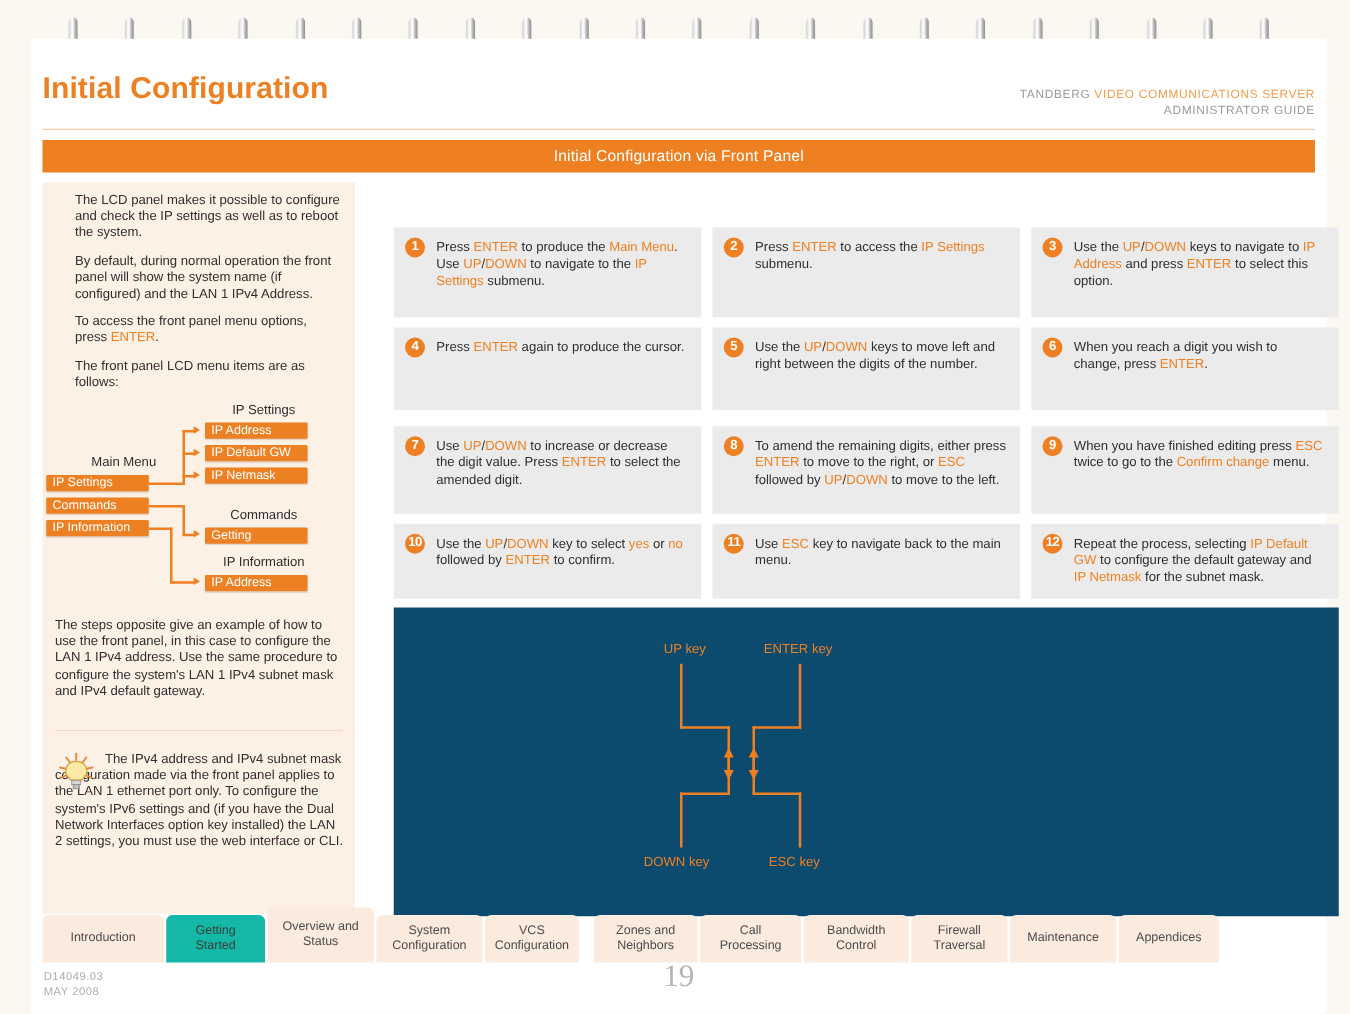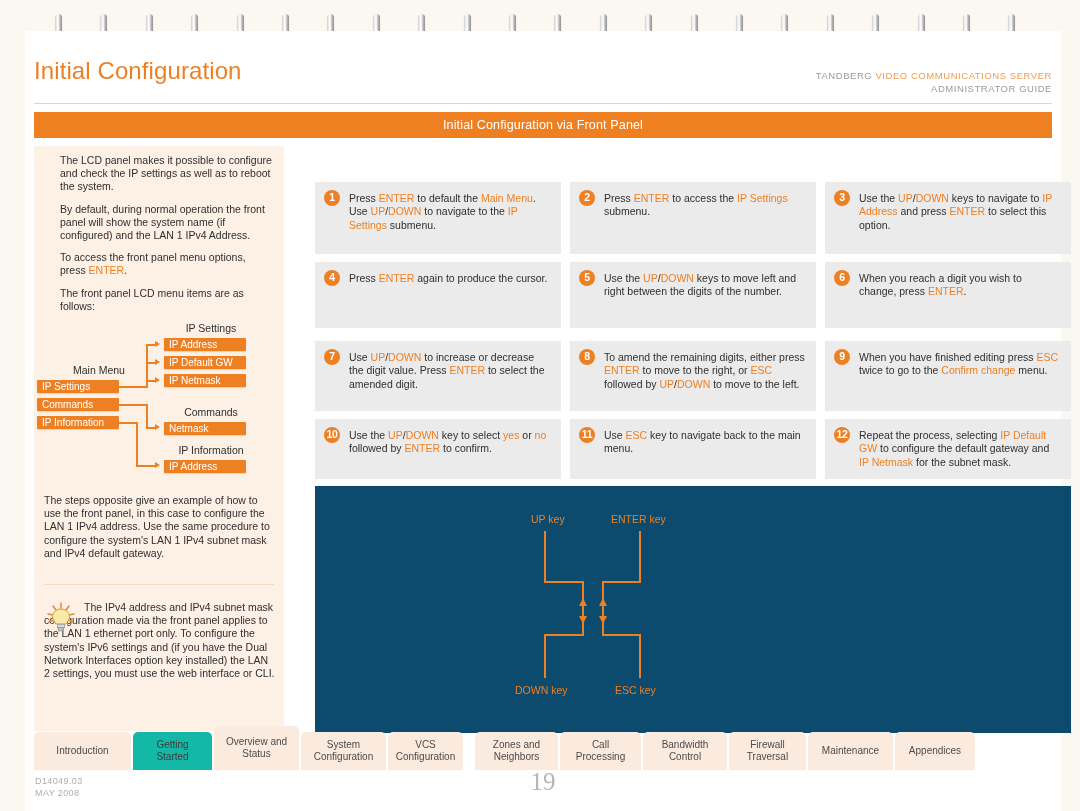--- a/index.html
+++ b/index.html
@@ -29,21 +29,21 @@
   }
   .ring::after{
     content:""; position:absolute; left:2px; top:13px; width:2px; height:4px;
     background:#fdfdfd; border-radius:1px; opacity:.9;
   }
 
   
   #hdr { position:absolute; left:0; top:0; width:1036px; height:78px; }
   #page-title {
     position:absolute; left:9px; top:26px;
-    font-size:24px; color:#ee8024; letter-spacing:.1px;
+    font-size:24px; color:#ee8024; letter-spacing:.1px;font-weight:bold;
   }
   #hdr-right {
     position:absolute; right:9px; top:38px;
     text-align:right; font-size:9.5px; letter-spacing:.55px; color:#9a9a9a;
     line-height:13px;
   }
   #hdr-right .brand-hi { color:#f39c4b; }
   #hdr-rule {
     position:absolute; left:9px; right:9px; top:72px; height:1px;
     background:#f5cfae;
@@ -205,21 +205,21 @@
       <div class="tree-cap" style="left:122px; top:84px; width:110px;">Commands</div>
       <div class="tree-cap" style="left:122px; top:122px; width:110px;">IP Information</div>
 
       <div class="tree-chip" style="left:3px; top:58px; width:82px;">IP Settings</div>
       <div class="tree-chip" style="left:3px; top:76px; width:82px;">Commands</div>
       <div class="tree-chip" style="left:3px; top:94px; width:82px;">IP Information</div>
 
       <div class="tree-chip" style="left:130px; top:16px; width:82px;">IP Address</div>
       <div class="tree-chip" style="left:130px; top:34px; width:82px;">IP Default GW</div>
       <div class="tree-chip" style="left:130px; top:52px; width:82px;">IP Netmask</div>
-      <div class="tree-chip" style="left:130px; top:100px; width:82px;">Netmask</div>
+      <div class="tree-chip" style="left:130px; top:100px; width:82px;">Getting</div>
       <div class="tree-chip" style="left:130px; top:138px; width:82px;">IP Address</div>
 
       <div class="tline" style="left:85px; top:64px; width:28px; height:1.5px;"></div>
       <div class="tline" style="left:112px; top:22px; width:1.5px; height:44px;"></div>
       <div class="tline" style="left:112px; top:22px; width:10px; height:1.5px;"></div>
       <div class="tline" style="left:112px; top:40px; width:10px; height:1.5px;"></div>
       <div class="tline" style="left:112px; top:58px; width:10px; height:1.5px;"></div>
       <div class="tarrow" style="left:121px; top:19px;"></div>
       <div class="tarrow" style="left:121px; top:37px;"></div>
       <div class="tarrow" style="left:121px; top:55px;"></div>
@@ -254,21 +254,21 @@
         <rect x="13.4" y="23.3" width="7.2" height="3.4" fill="#d9d9d9" stroke="#9a9a9a" stroke-width=".8"></rect>
         <rect x="14.6" y="26.7" width="4.8" height="3.2" fill="#c4c4c4" stroke="#8f8f8f" stroke-width=".8"></rect>
       </svg>
       <div style="text-indent:40px;">The IPv4 address and IPv4 subnet mask configuration made via the front panel applies to the LAN 1 ethernet port only. To configure the system's IPv6 settings and (if you have the Dual Network Interfaces option key installed) the LAN 2 settings, you must use the web interface or CLI.</div>
     </div>
   </div>
 
   <div id="step-grid">
       <div class="step" style="left: 290px; top: 151px; width: 246px; height: 72px;">
         <div class="num">1</div>
-        <div><span>Press </span><span class="kw">ENTER</span><span> to default the </span><span class="kw">Main Menu</span><span>. Use </span><span class="kw">UP</span><span>/</span><span class="kw">DOWN</span><span> to navigate to the </span><span class="kw">IP Settings</span><span> submenu.</span></div>
+        <div><span>Press </span><span class="kw">ENTER</span><span> to produce the </span><span class="kw">Main Menu</span><span>. Use </span><span class="kw">UP</span><span>/</span><span class="kw">DOWN</span><span> to navigate to the </span><span class="kw">IP Settings</span><span> submenu.</span></div>
       </div>
       <div class="step" style="left: 545px; top: 151px; width: 246px; height: 72px;">
         <div class="num">2</div>
         <div><span>Press </span><span class="kw">ENTER</span><span> to access the </span><span class="kw">IP Settings</span><span> submenu.</span></div>
       </div>
       <div class="step" style="left: 800px; top: 151px; width: 246px; height: 72px;">
         <div class="num">3</div>
         <div><span>Use the </span><span class="kw">UP</span><span>/</span><span class="kw">DOWN</span><span> keys to navigate to </span><span class="kw">IP Address</span><span> and press </span><span class="kw">ENTER</span><span> to select this option.</span></div>
       </div>
       <div class="step" style="left: 290px; top: 231px; width: 246px; height: 66px;">

